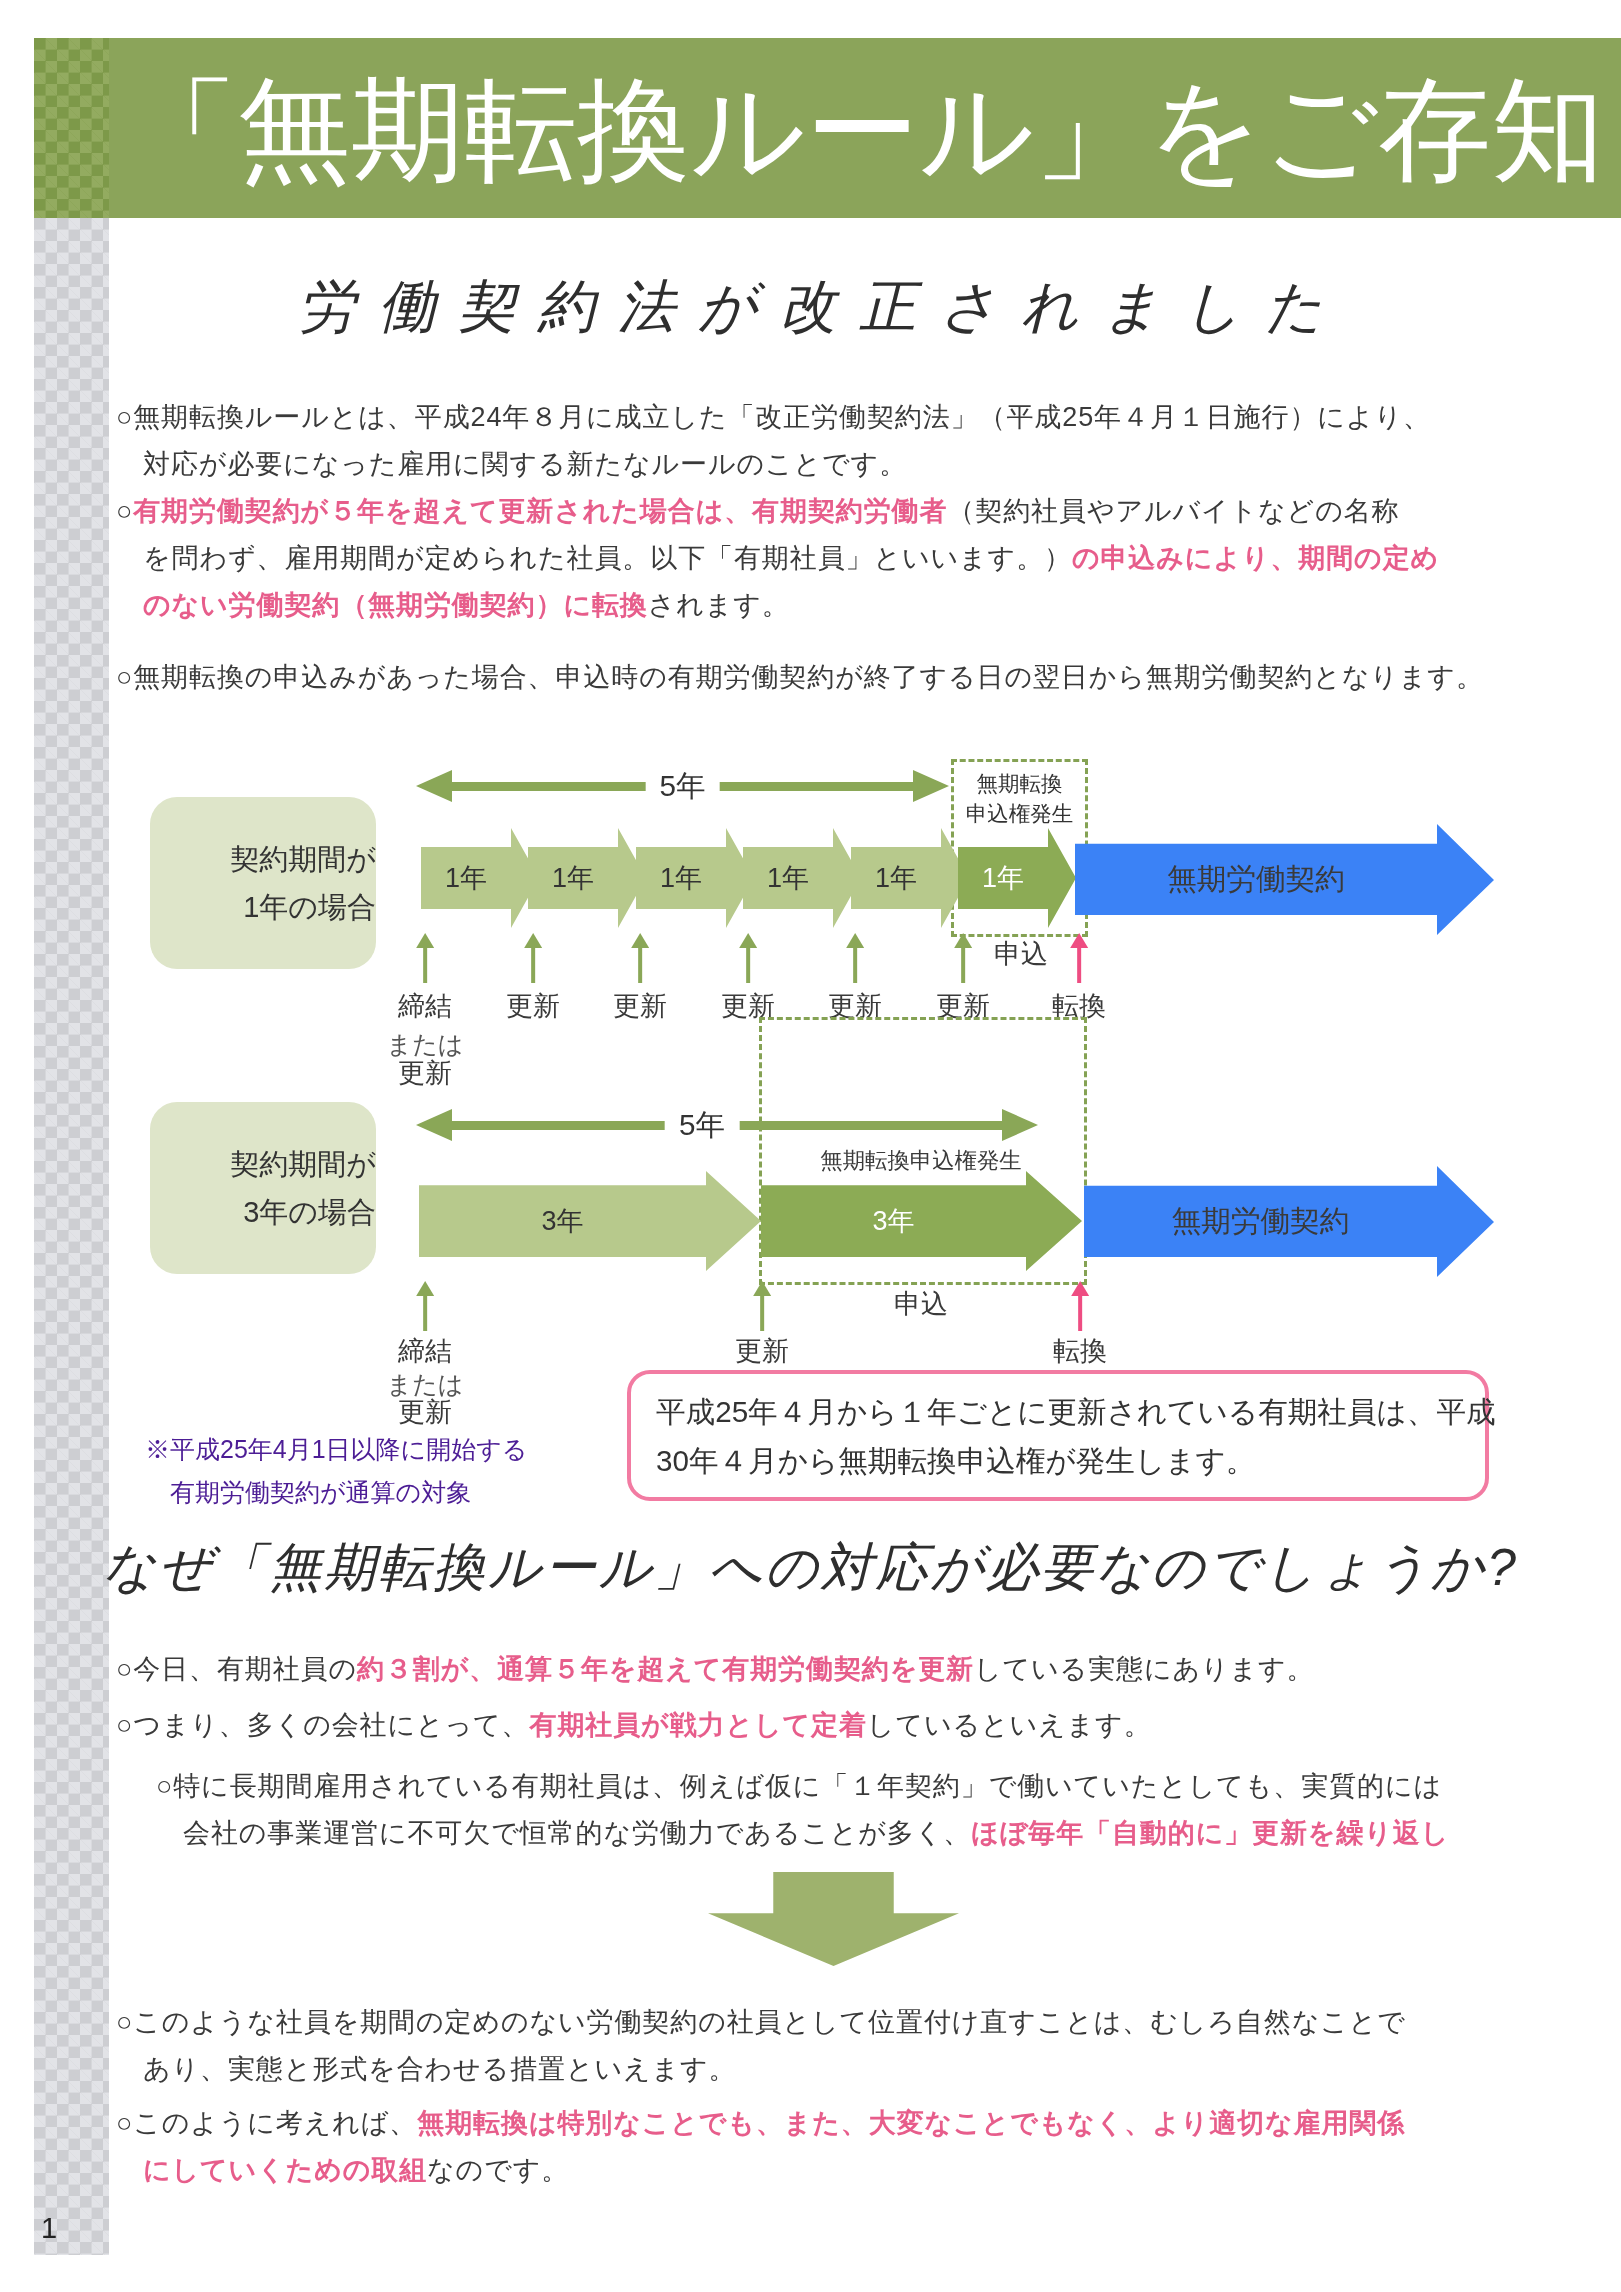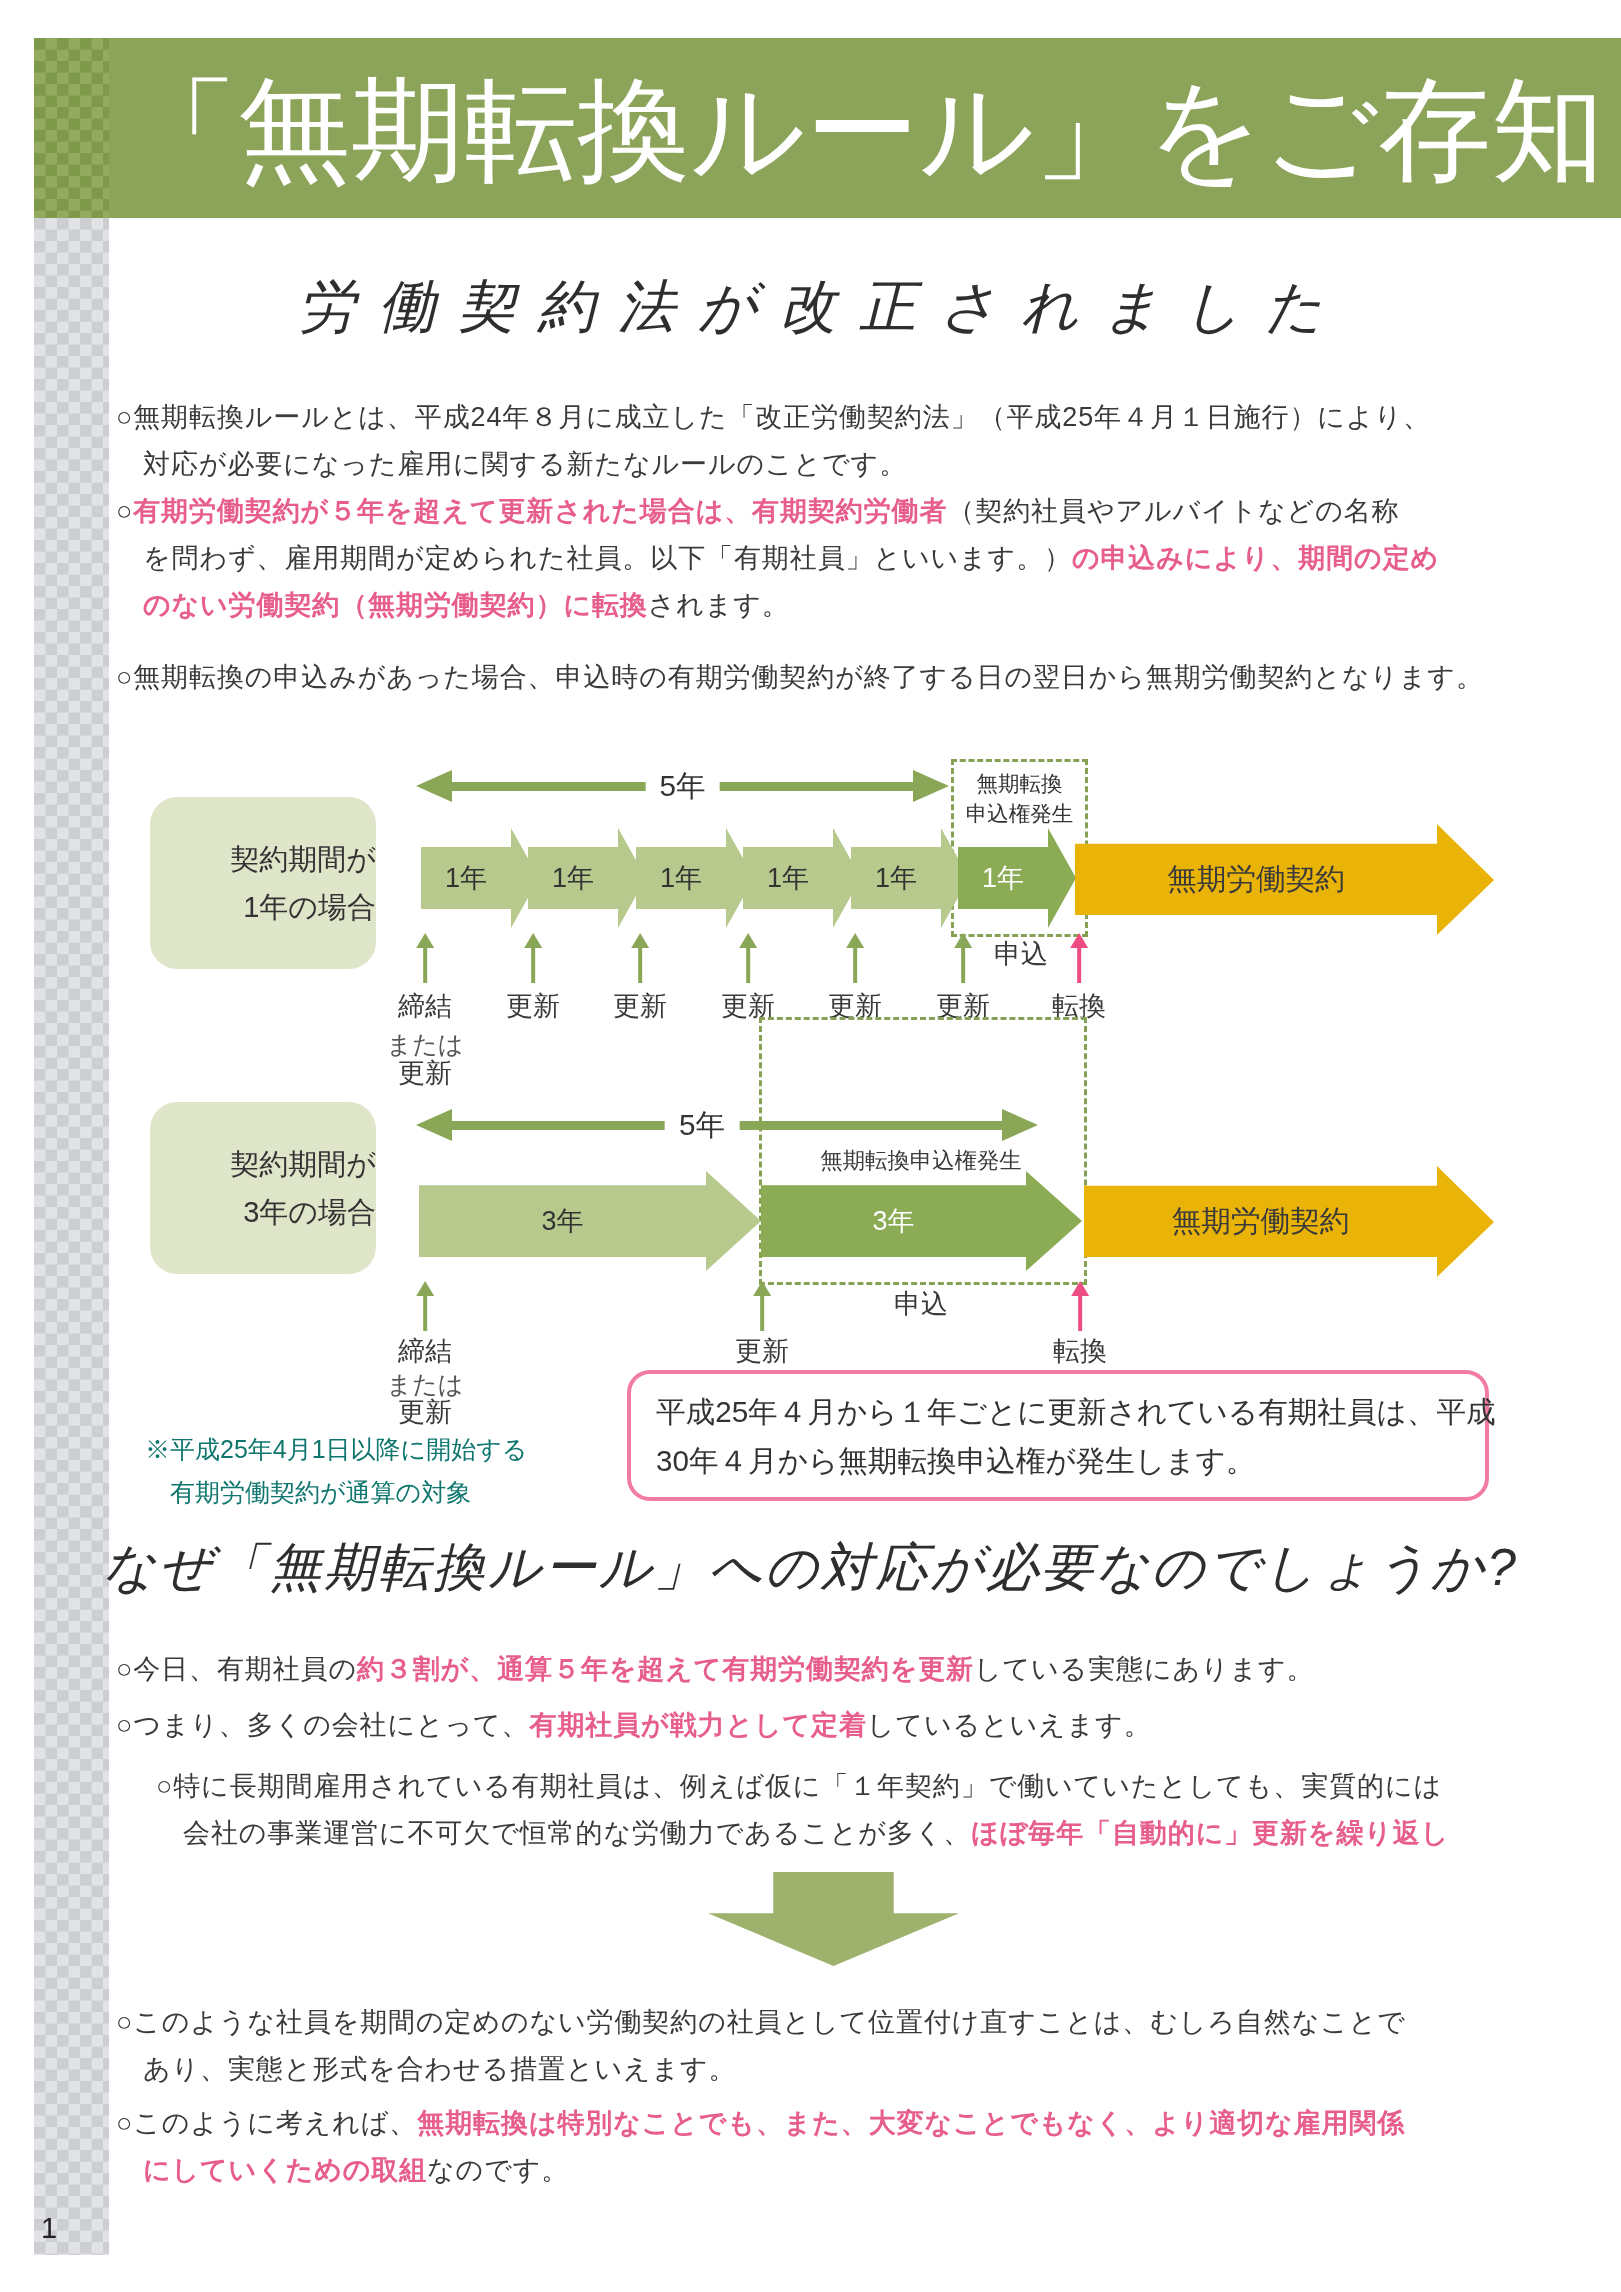--- a/index.html
+++ b/index.html
@@ -56,35 +56,35 @@
   .chev{position:absolute;height:100px;background:#b7c98c;}
   .chev.dark{background:#8cab55;}
   .chev .txt{position:absolute;left:0;top:0;height:100px;display:flex;align-items:center;justify-content:center;font-size:27px;color:#333;}
   .chev.dark .txt{color:#fff;}
   .chev-s{width:118px;clip-path:polygon(0 19px,90px 19px,90px 0,118px 50px,90px 100px,90px 81px,0 81px);}
   .chev-s .txt{width:90px;}
   .chev-l1{width:342px;clip-path:polygon(0 14.3px,287px 14.3px,287px 0,342px 50px,287px 100px,287px 86px,0 86px);}
   .chev-l1 .txt{width:287px;}
   .chev-l2{width:321px;clip-path:polygon(0 14.3px,265px 14.3px,265px 0,321px 50px,265px 100px,265px 86px,0 86px);}
   .chev-l2 .txt{width:265px;}
-  .bigarrow{position:absolute;height:111px;background:#eab308;}
+  .bigarrow{position:absolute;height:111px;background:#3b82f6;}
   .bigarrow .txt{position:absolute;left:0;top:0;height:111px;display:flex;align-items:center;justify-content:center;font-size:29.6px;color:#3a3a3a;}
   .bigarrow.w1{width:419px;clip-path:polygon(0 19.7px,362px 19.7px,362px 0,419px 56px,362px 111px,362px 91px,0 91px);}
   .bigarrow.w1 .txt{width:362px;}
   .bigarrow.w2{width:410px;clip-path:polygon(0 19.7px,353px 19.7px,353px 0,410px 56px,353px 111px,353px 91px,0 91px);}
   .bigarrow.w2 .txt{width:353px;}
   .tick{position:absolute;width:19.7px;transform:translateX(-50%);--c:#8aa757;}
   .tick.pink{--c:#ee4d82;}
   .tick .head{width:0;height:0;border-left:9px solid transparent;border-right:9px solid transparent;border-bottom:15px solid var(--c);margin:0 auto;}
   .tick .stem{width:3.6px;height:35px;background:var(--c);margin:0 auto;}
   .tick-label{position:absolute;transform:translateX(-50%);font-size:27px;color:#3a3a3a;white-space:nowrap;}
   .tick-label.small{font-size:25px;color:#555;}
   .apply{position:absolute;transform:translateX(-50%);font-size:27px;color:#3a3a3a;white-space:nowrap;}
   
-  .note{position:absolute;left:145px;top:1428px;font-size:25px;line-height:43px;color:#0f766e;}
+  .note{position:absolute;left:145px;top:1428px;font-size:25px;line-height:43px;color:#4c1d95;}
   .note .l2{margin-left:25px;}
   .hibox{
     position:absolute;left:627px;top:1370px;width:862px;height:131px;
     border:4.5px solid #f27ba2;border-radius:23px;background:#fff;
     padding:12.5px 25px;box-sizing:border-box;
     font-size:29.6px;line-height:49px;color:#333;white-space:nowrap;
   }
   
   .downarrow{
     position:absolute;left:708px;top:1872px;width:251px;height:94px;background:#9eb26d;

